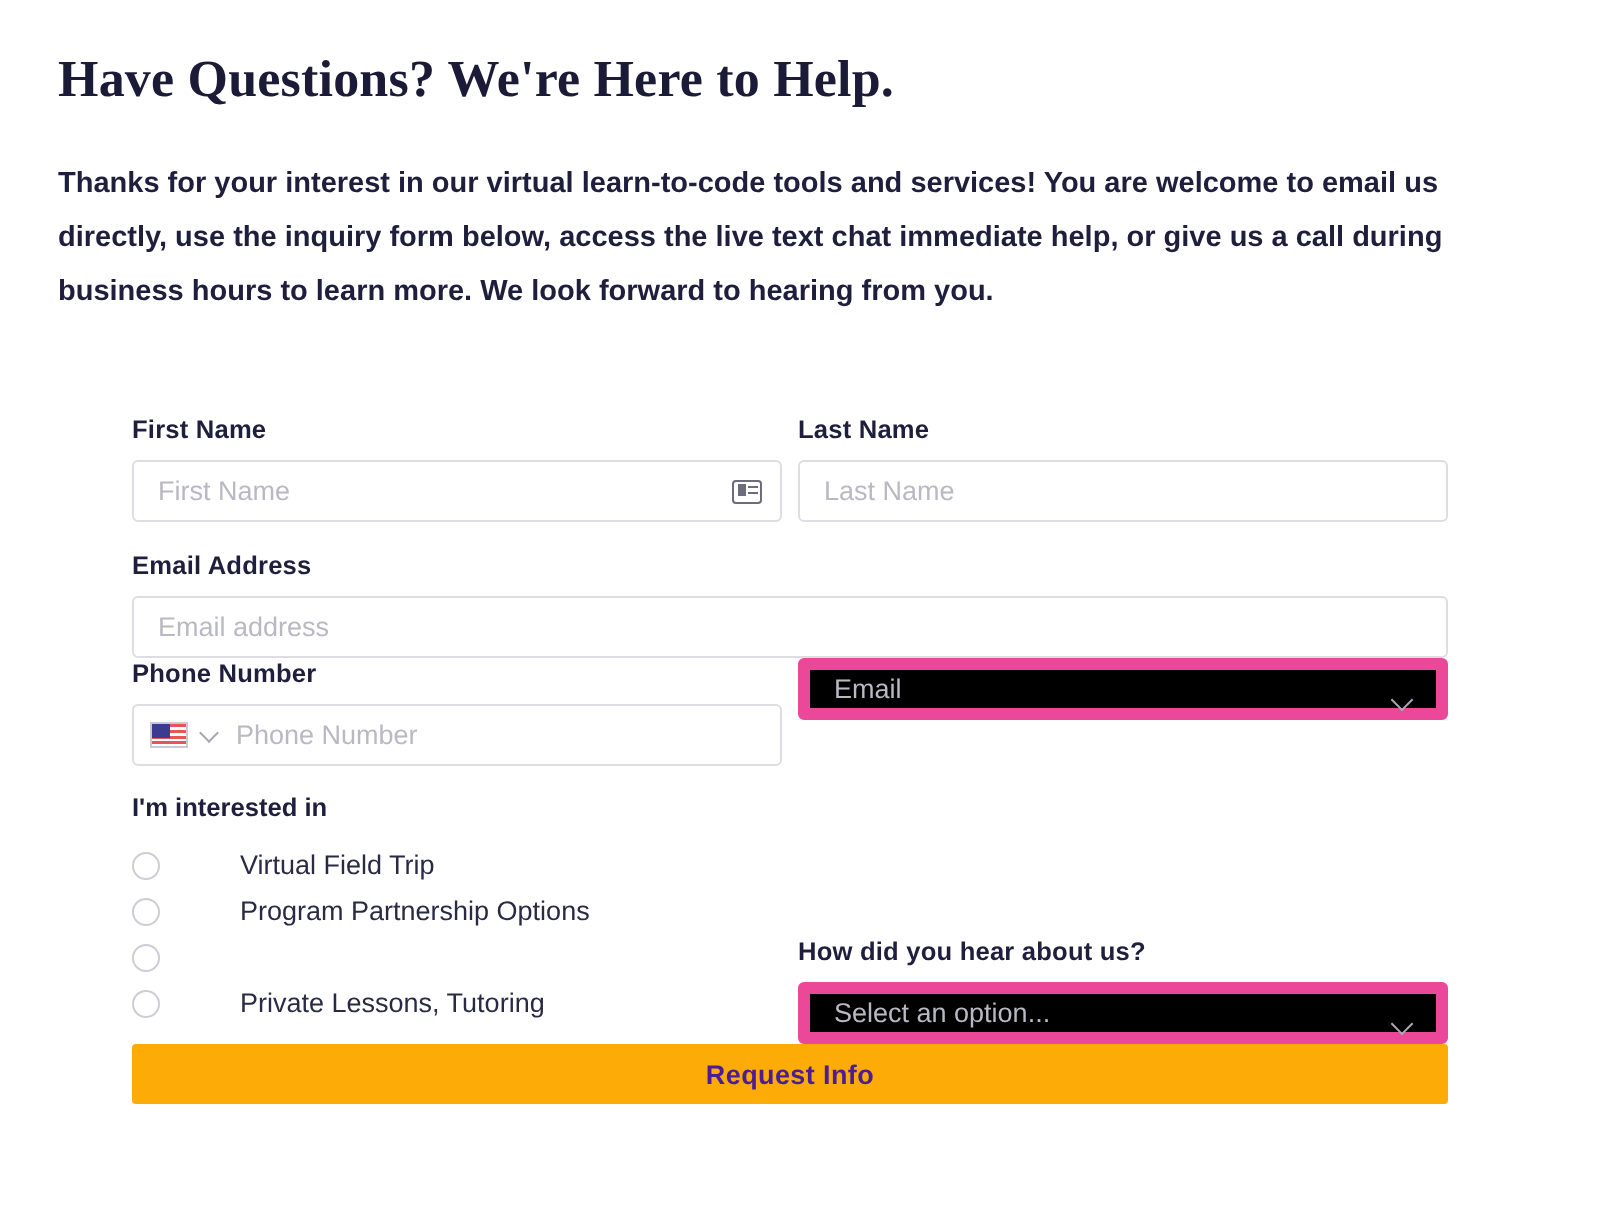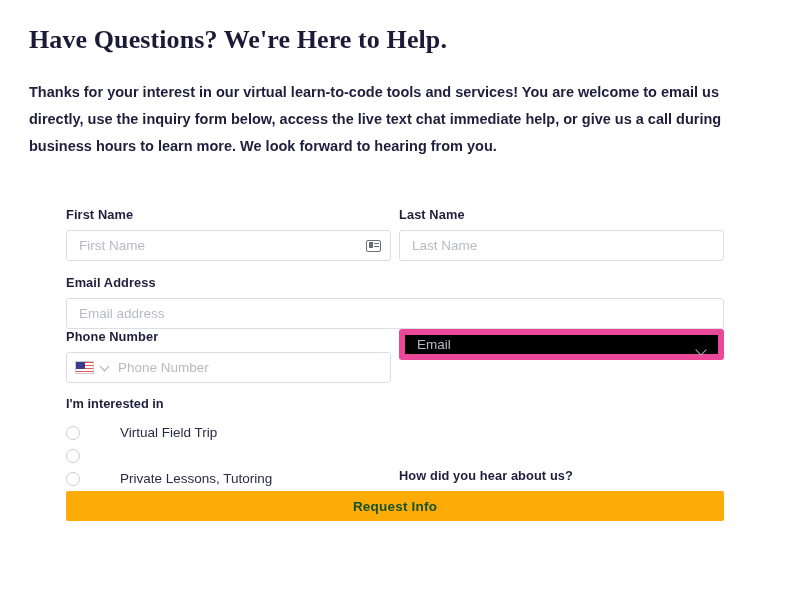--- a/index.html
+++ b/index.html
@@ -209,21 +209,21 @@
     line-height: 18px;
   }
 
   
   .submit-btn {
     width: 658px;
     height: 30px;
     border: none;
     border-radius: 2px;
     background: #fcab07;
-    color: #14532d;
+    color: #4c1d95;
     font-family: "Liberation Sans", sans-serif;
     font-size: 13.5px;
     font-weight: 700;
     letter-spacing: 0.2px;
     cursor: pointer;
     display: flex;
     align-items: center;
     justify-content: center;
     padding: 0;
   }
@@ -289,32 +289,40 @@
 
     <div class="row" style="">
       <div class="col">
         <span class="radio-group-label">I'm interested in</span>
 
         <div class="radio-item">
           <span class="radio-circle"></span>
           <span class="radio-text">Virtual Field Trip</span>
         </div>
 
+        <div class="radio-item">
+          <span class="radio-circle"></span>
+          <span class="radio-text">Program Partnership Options</span>
+        </div>
 
         <div class="radio-item">
           <span class="radio-circle"></span>
         </div>
 
         <div class="radio-item">
           <span class="radio-circle"></span>
           <span class="radio-text">Private Lessons, Tutoring</span>
         </div>
       </div>
 
       <div class="col" style="padding-top:72px;">
         <label class="field-label">How did you hear about us?</label>
+        <div class="select-shell">
+          <span class="ph">Select an option...</span>
+          <span class="select-chev"></span>
+        </div>
       </div>
     </div>
 
     <button type="submit" class="submit-btn">Request Info</button>
   </form>
 
 </div>
 
 </body></html>

